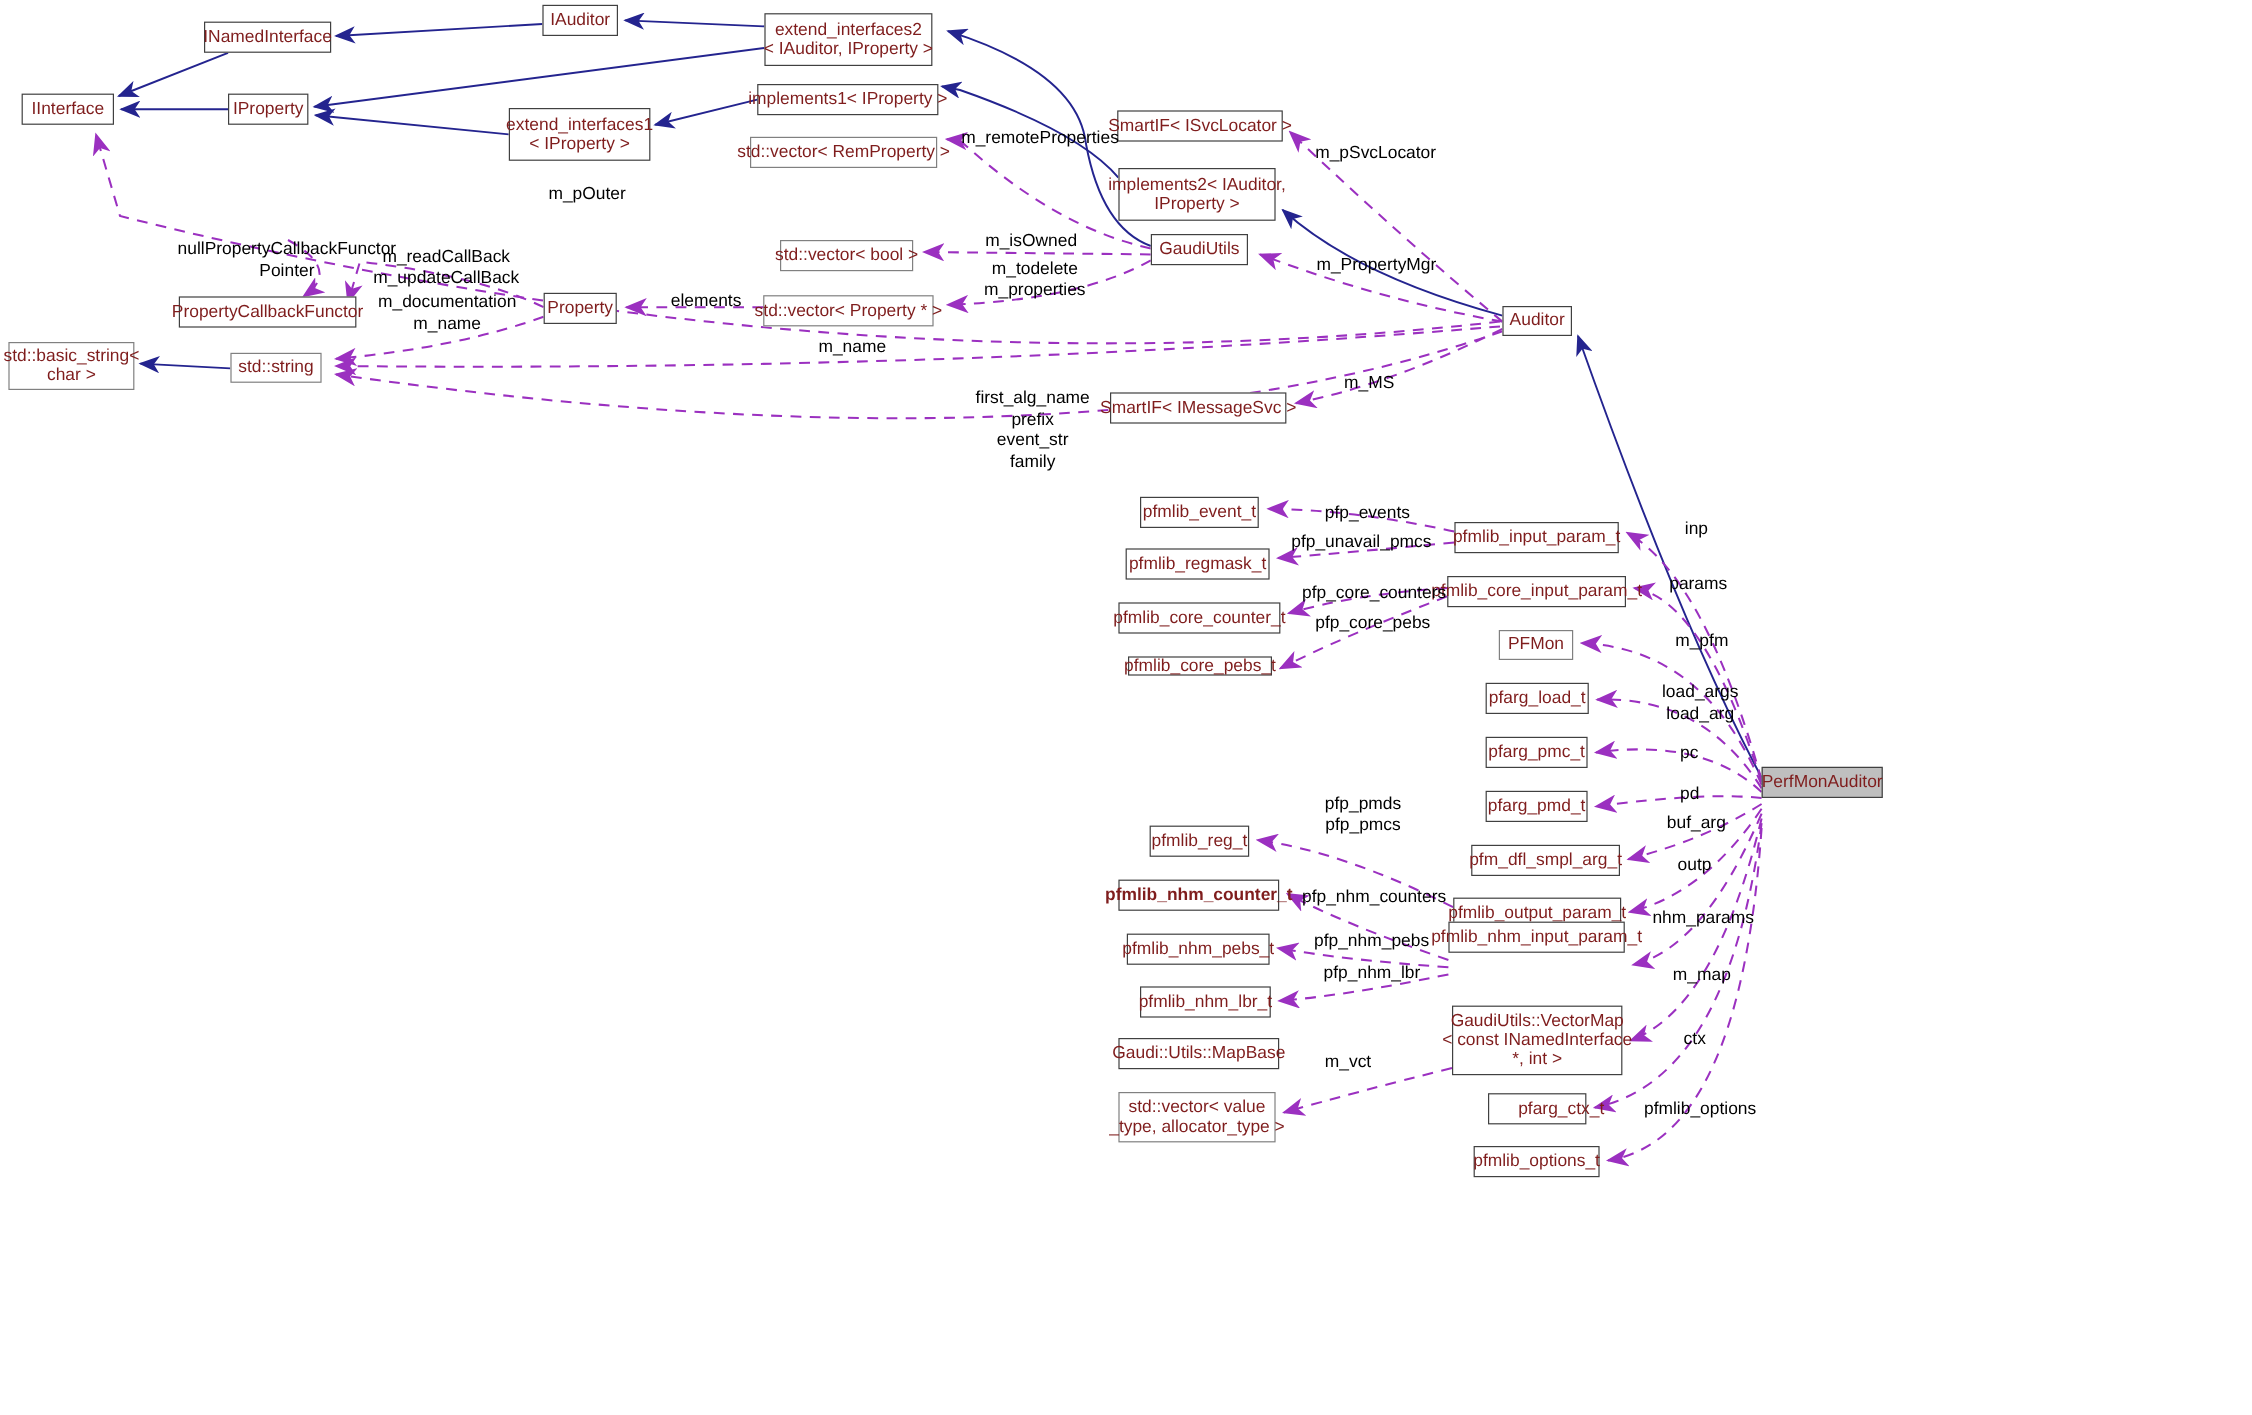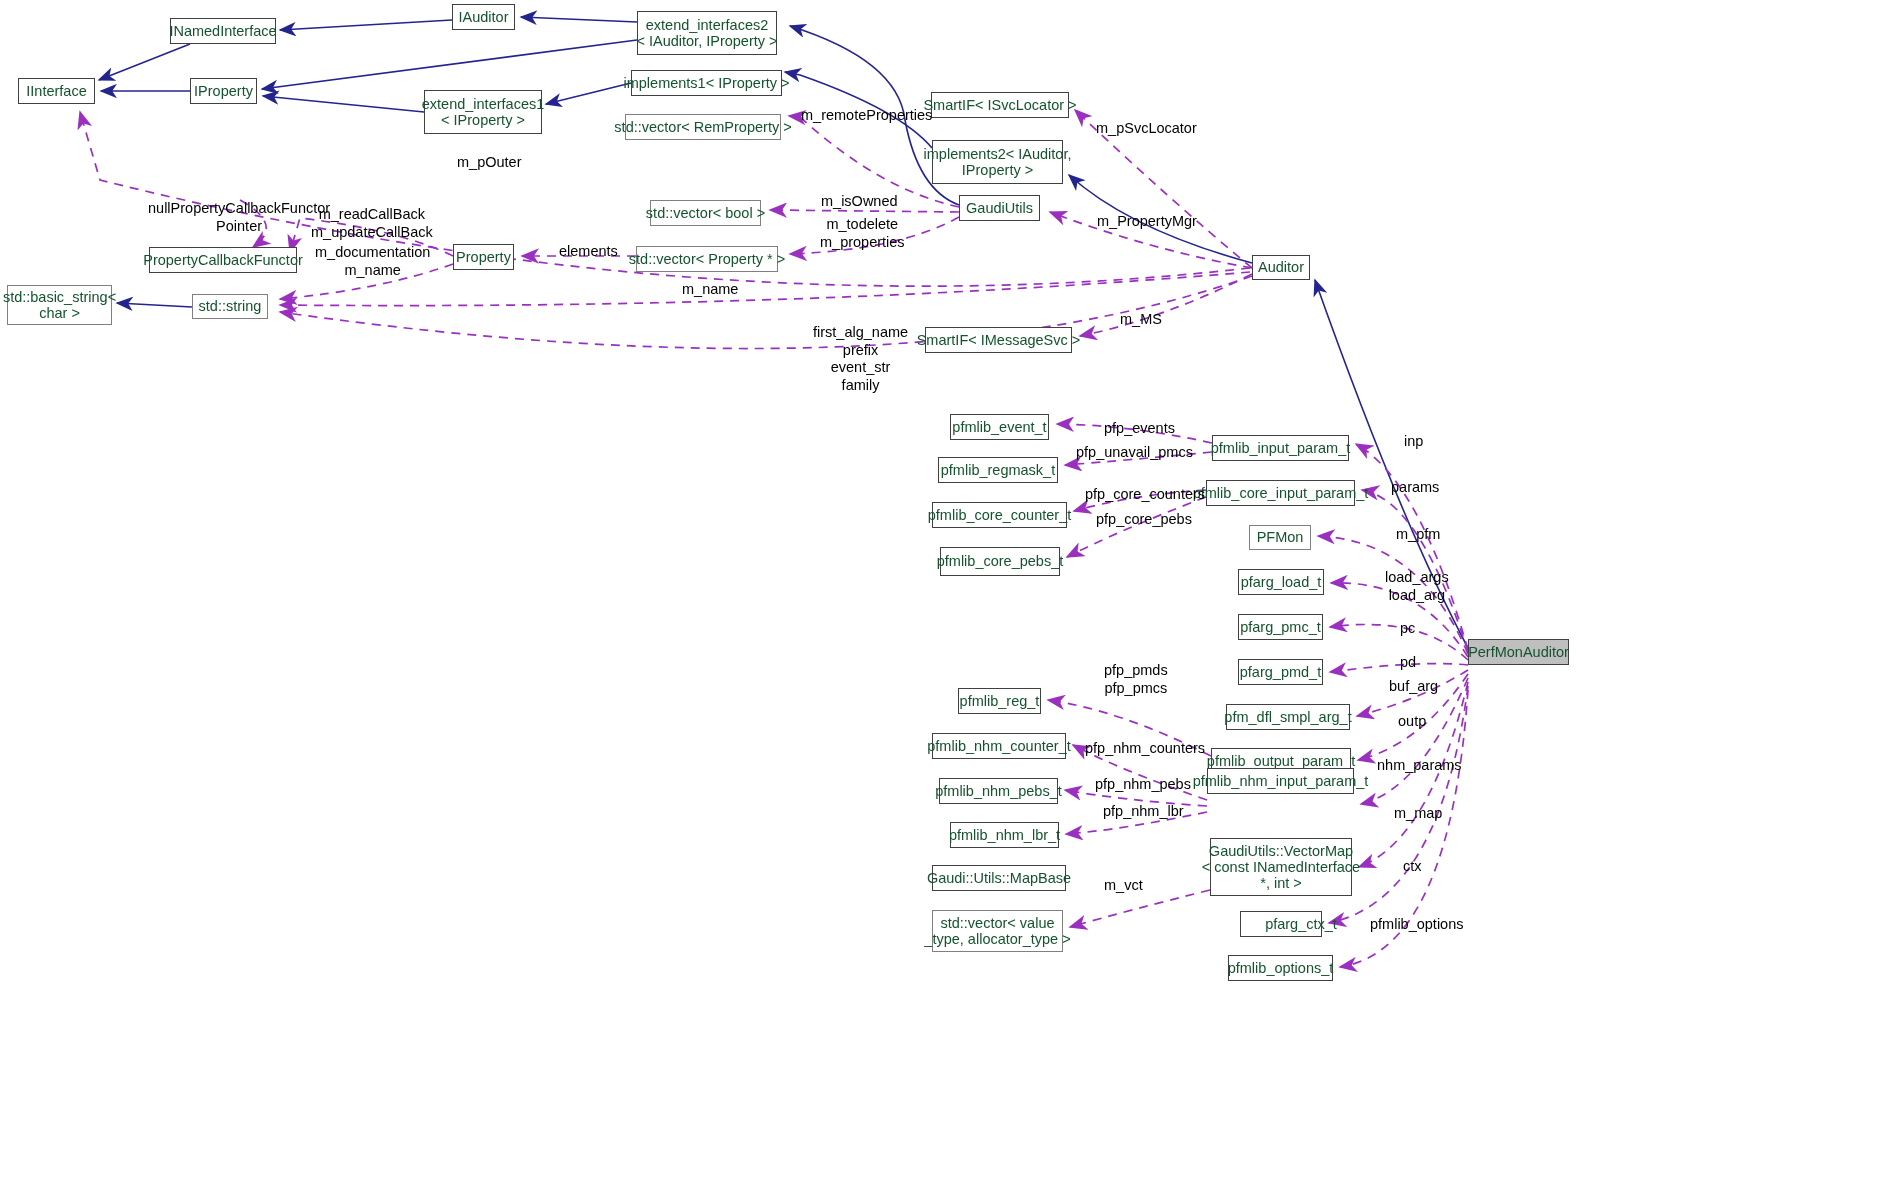--- a/index.html
+++ b/index.html
@@ -1,21 +1,21 @@
 <!DOCTYPE html>
 <html><head>
 <meta charset="utf-8">
 <style>
   html,body{margin:0;padding:0;background:#ffffff;}
   body{font-family:"Liberation Sans",sans-serif;}
   #canvas{position:relative;width:1877px;height:1179px;background:#ffffff;overflow:hidden;}
   #edges{position:absolute;left:0;top:0;width:1877px;height:1179px;pointer-events:none;}
   .node{position:absolute;box-sizing:border-box;display:flex;align-items:center;justify-content:center;
         text-align:center;line-height:1.12;background:#ffffff;border:1px solid #808080;
-        color:#14532d;font-size:14.5px;white-space:pre;z-index:5;}
+        color:#7f1d1d;font-size:14.5px;white-space:pre;z-index:5;}
   .node.solid{border:1.4px solid #404040;}
   .node.current{background:#bfbfbf;border:1.4px solid #404040;}
   .elabel{position:absolute;font-size:14.5px;color:#000000;white-space:pre;text-align:center;
           line-height:1.22;z-index:6;}
 </style>
 </head>
 <body>
 
 <div id="canvas">
 
@@ -105,28 +105,28 @@
       <div class="node light" style="left: 7px; top: 285px; width: 105px; height: 40px;">std::basic_string&lt;
 char &gt;</div>
       <div class="node light" style="left: 192px; top: 294px; width: 76px; height: 25px;">std::string</div>
       <div class="node solid" style="left: 925px; top: 327px; width: 147px; height: 26px;">SmartIF&lt; IMessageSvc &gt;</div>
       <div class="node solid" style="left: 950px; top: 414px; width: 99px; height: 26px;">pfmlib_event_t</div>
       <div class="node solid" style="left: 1212px; top: 435px; width: 137px; height: 26px;">pfmlib_input_param_t</div>
       <div class="node solid" style="left: 938px; top: 457px; width: 120px; height: 26px;">pfmlib_regmask_t</div>
       <div class="node solid" style="left: 1206px; top: 480px; width: 149px; height: 26px;">pfmlib_core_input_param_t</div>
       <div class="node solid" style="left: 932px; top: 502px; width: 135px; height: 26px;">pfmlib_core_counter_t</div>
       <div class="node light" style="left: 1249px; top: 525px; width: 62px; height: 25px;">PFMon</div>
-      <div class="node solid" style="left: 940px; top: 547px; width: 120px; height: 29px;">pfmlib_core_pebs_t</div>
+      <div class="node solid" style="left: 940px; top: 547px; width: 120px; height: 16px;">pfmlib_core_pebs_t</div>
       <div class="node solid" style="left: 1238px; top: 569px; width: 86px; height: 26px;">pfarg_load_t</div>
       <div class="node solid" style="left: 1238px; top: 614px; width: 85px; height: 26px;">pfarg_pmc_t</div>
       <div class="node current" style="left: 1468px; top: 639px; width: 101px; height: 26px;">PerfMonAuditor</div>
       <div class="node solid" style="left: 1238px; top: 659px; width: 85px; height: 26px;">pfarg_pmd_t</div>
       <div class="node solid" style="left: 958px; top: 688px; width: 83px; height: 26px;">pfmlib_reg_t</div>
       <div class="node solid" style="left: 1226px; top: 704px; width: 124px; height: 26px;">pfm_dfl_smpl_arg_t</div>
-      <div class="node solid" style="left: 932px; top: 733px; width: 134px; height: 26px;">pfmlib_nhm_counter_t</div>
+      <div class="node solid" style="left: 932px; top: 733px; width: 134px; height: 26px; font-weight: bold;">pfmlib_nhm_counter_t</div>
       <div class="node solid" style="left: 1211px; top: 748px; width: 140px; height: 26px;">pfmlib_output_param_t</div>
       <div class="node solid" style="left: 939px; top: 778px; width: 119px; height: 26px;">pfmlib_nhm_pebs_t</div>
       <div class="node solid" style="left: 1207px; top: 768px; width: 147px; height: 26px;">pfmlib_nhm_input_param_t</div>
       <div class="node solid" style="left: 950px; top: 822px; width: 109px; height: 26px;">pfmlib_nhm_lbr_t</div>
       <div class="node solid" style="left: 1210px; top: 838px; width: 142px; height: 58px;">GaudiUtils::VectorMap
 &lt; const INamedInterface
 *, int &gt;</div>
       <div class="node solid" style="left: 932px; top: 865px; width: 134px; height: 26px;">Gaudi::Utils::MapBase</div>
       <div class="node light" style="left: 932px; top: 910px; width: 131px; height: 42px;">std::vector&lt; value
 _type, allocator_type &gt;</div>

